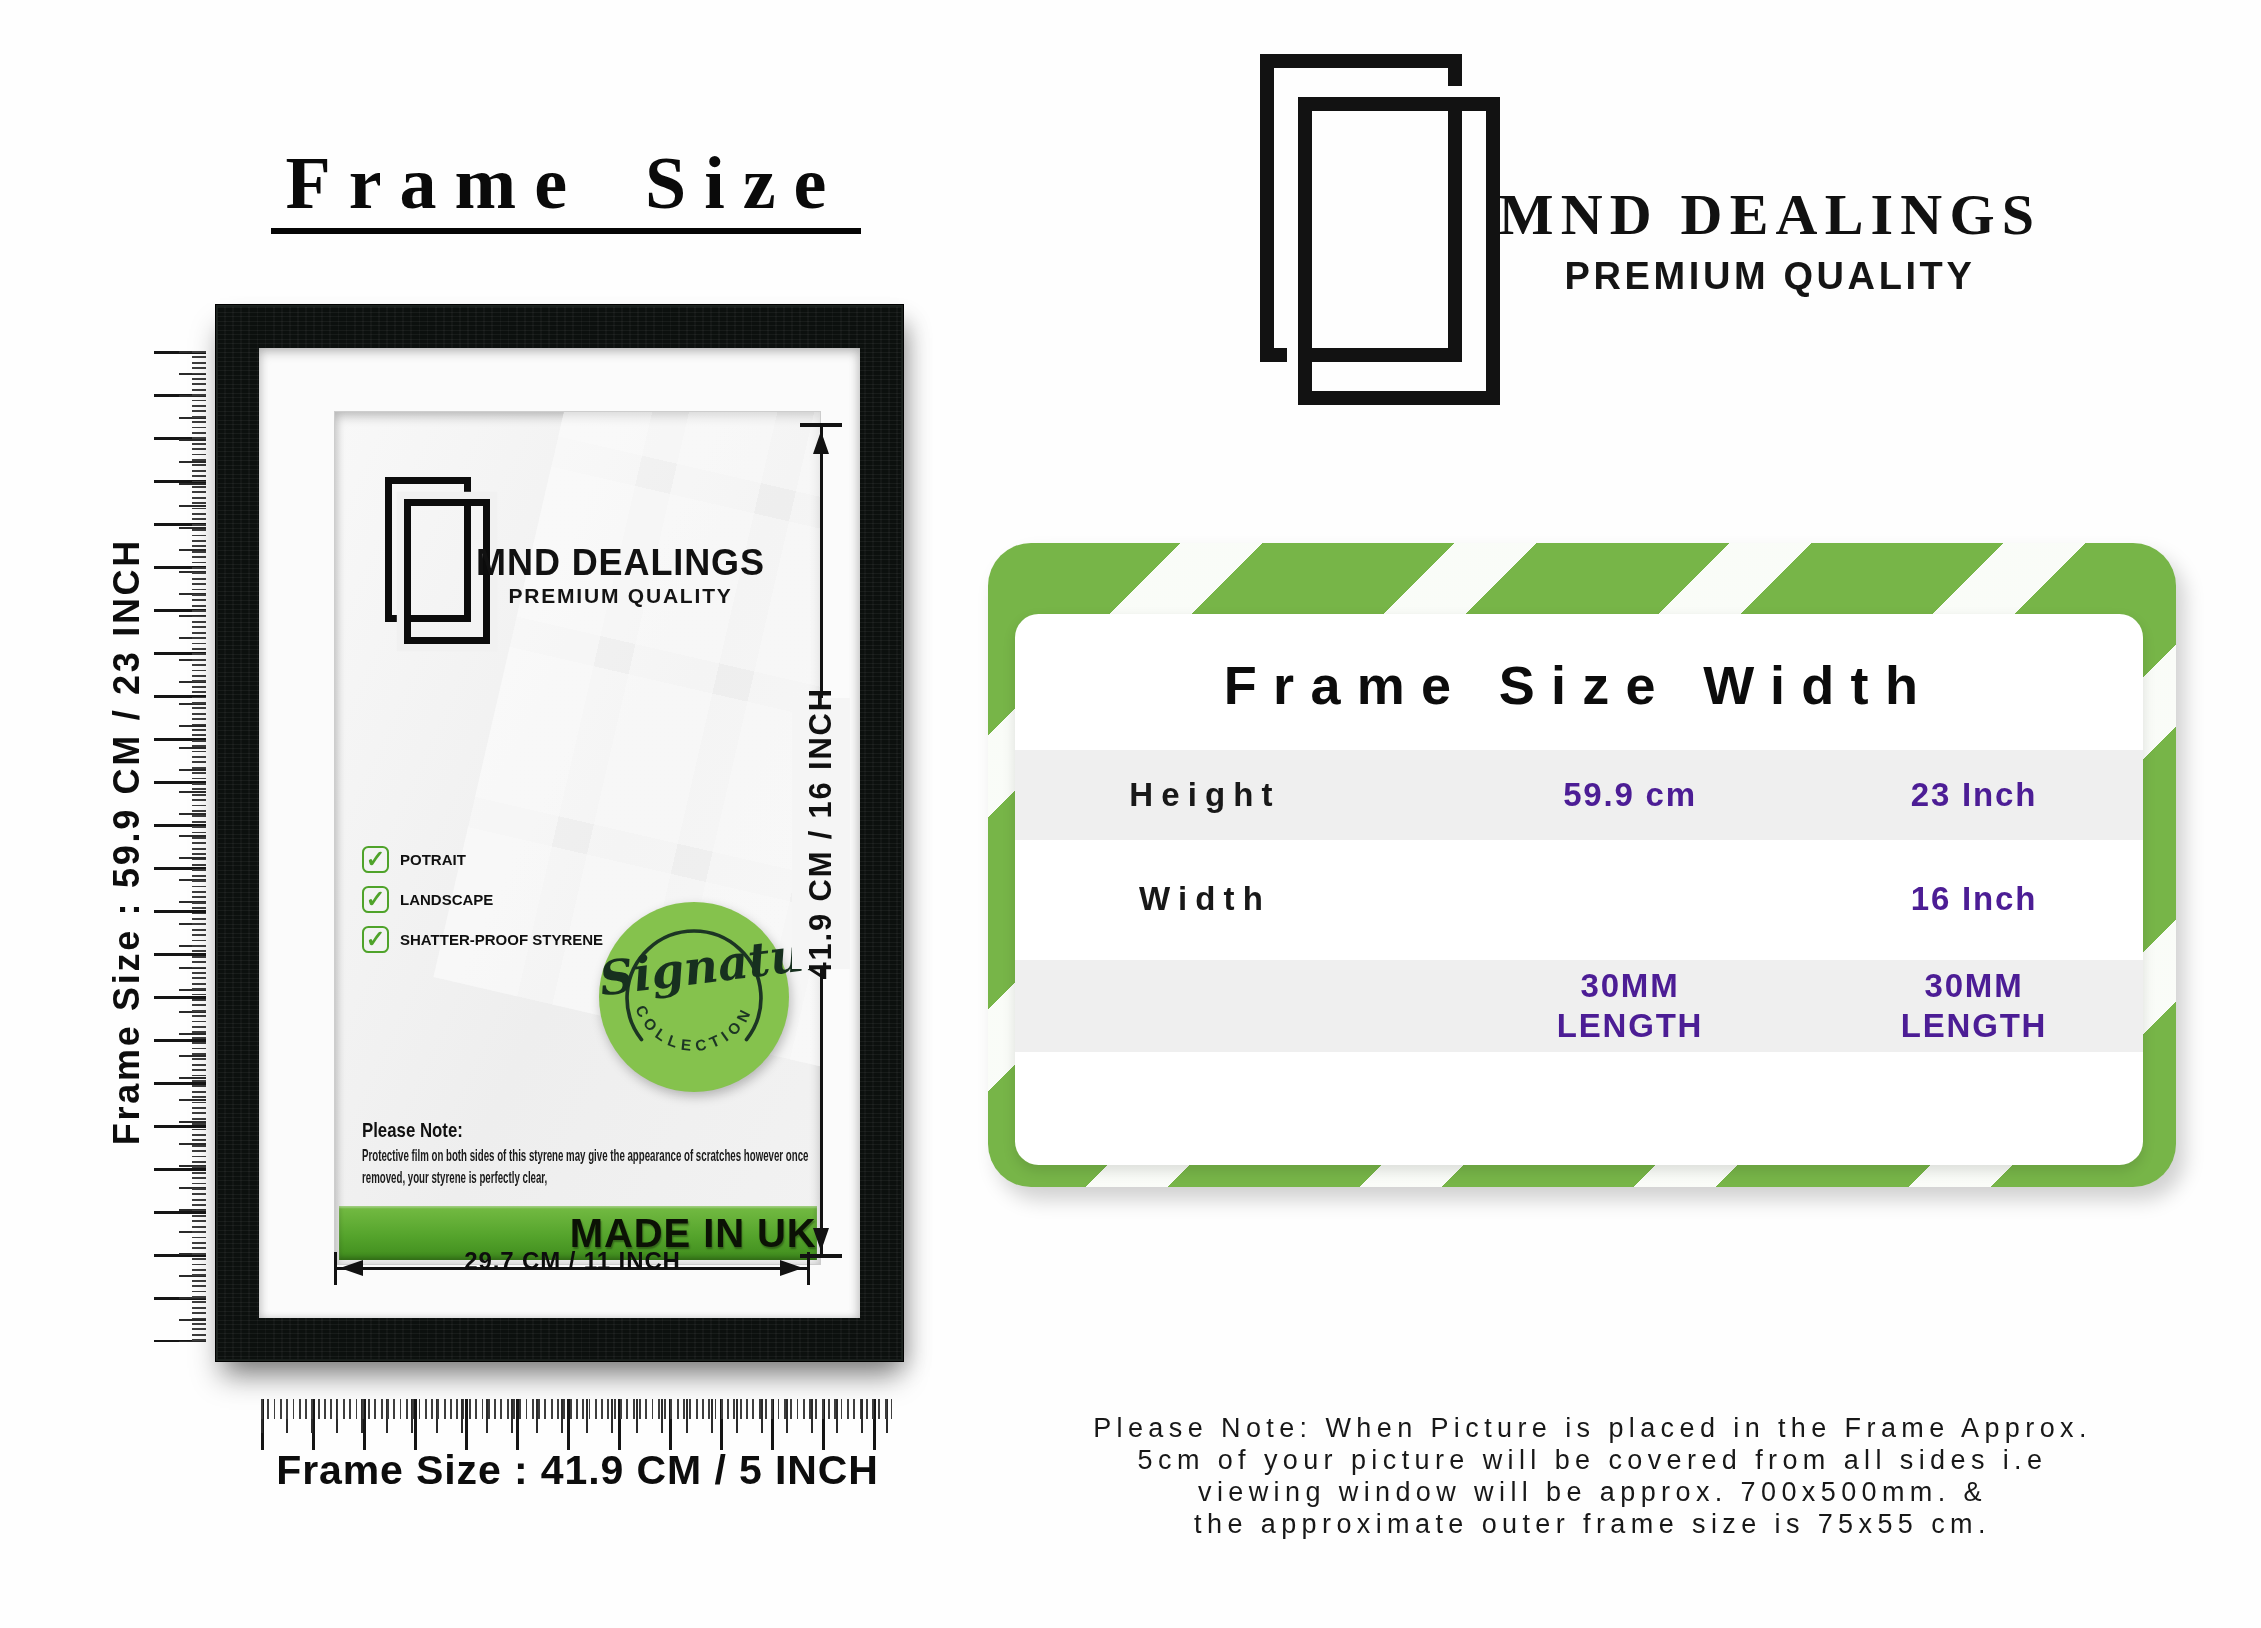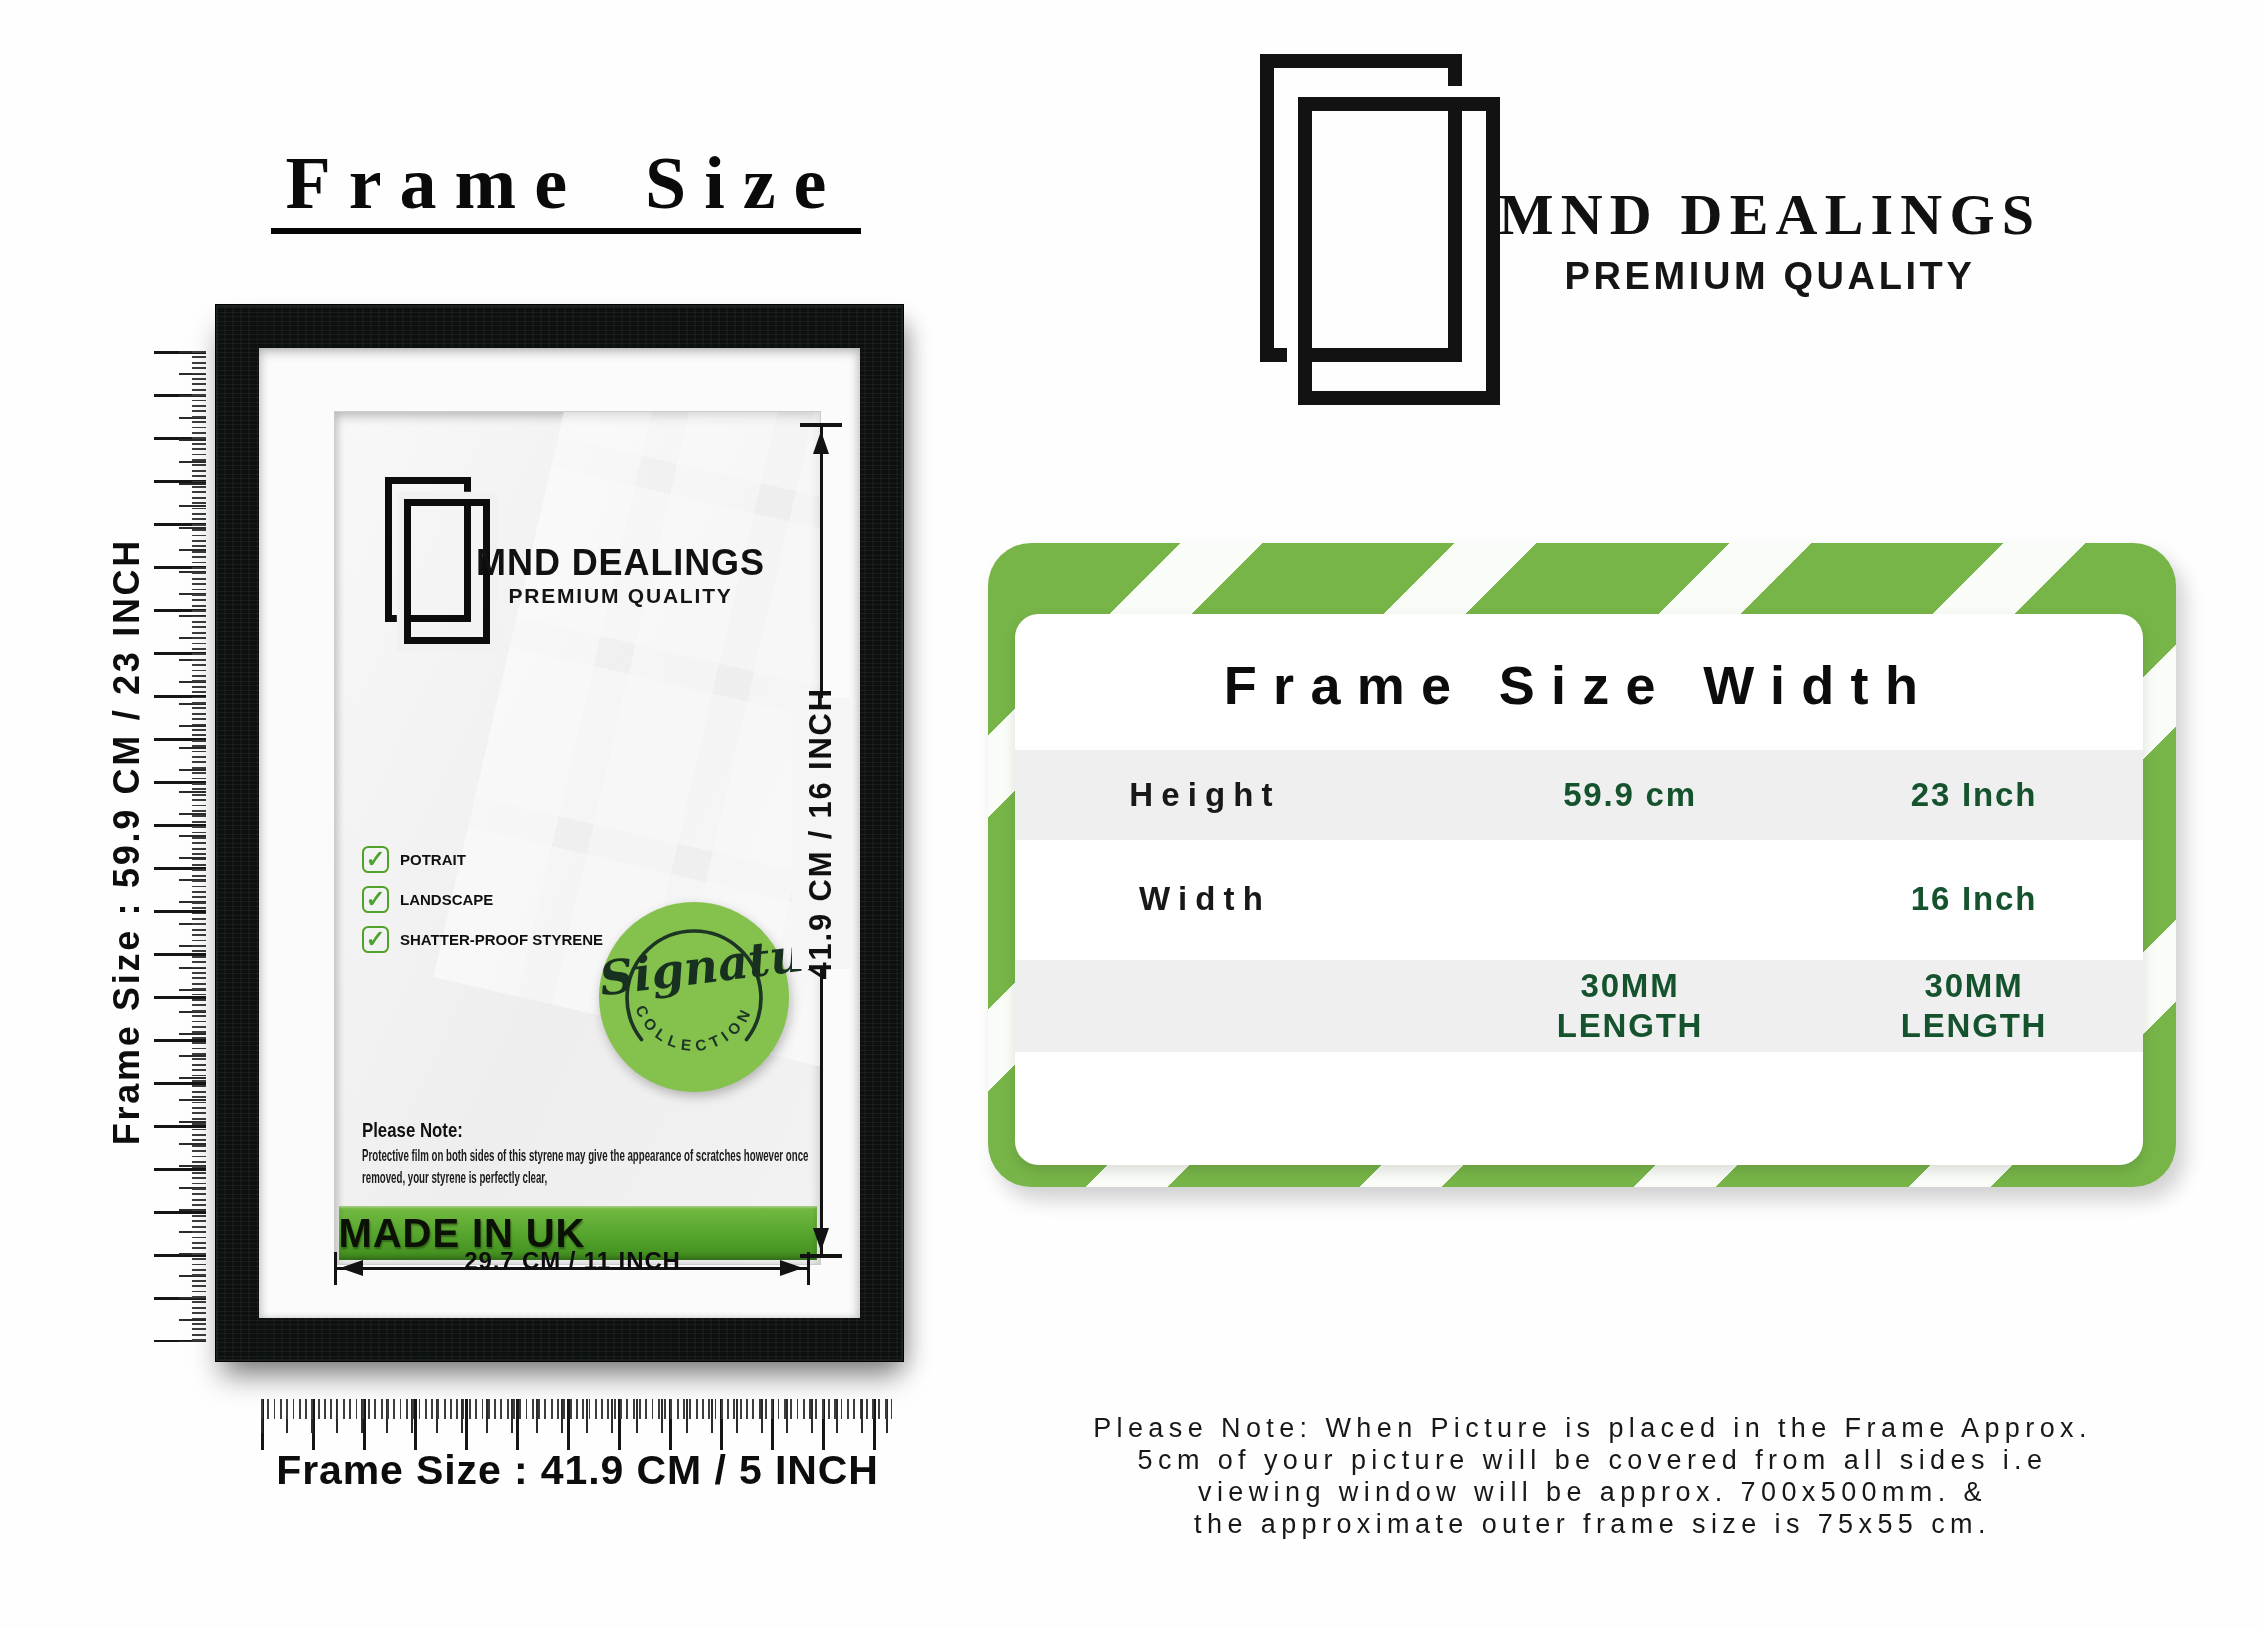--- a/index.html
+++ b/index.html
@@ -79,21 +79,21 @@
   .badge svg { position:absolute; left:0; top:0; width:100%; height:100%; }
   .badge-script { position:absolute; left:0; top:38px; width:100%; text-align:center;
     font-family:"DejaVu Serif", serif; font-style:italic; font-weight:bold; font-size:47px;
     color:#17301f; transform:rotate(-7deg); }
 
   
   .note-h { left:27px; top:706px; font-weight:bold; font-size:21px; color:#101010;
     transform:scaleX(.8); transform-origin:left top; white-space:nowrap; }
   .note-p { left:27px; top:733px; width:796px; font-weight:bold; font-size:17px; line-height:22px;
     color:#1a1a1a; transform:scaleX(.57); transform-origin:left top; }
-  .made-in { left:3.6px; top:794px; width:478px; height:54px; display:flex; align-items:center; justify-content:flex-start;
+  .made-in { left:3.6px; top:794px; width:478px; height:54px; display:flex; align-items:center; justify-content:flex-end;
     background:linear-gradient(180deg, var(--banner-green-top,#74bb43) 0%, #55a42c 55%, var(--banner-green-bottom,#3f8c1d) 100%);
     box-shadow: inset 0 1.8px 1.8px rgba(255,255,255,.35), inset 0 -2.7px 5.4px rgba(0,0,0,.25); }
   .made-in span { font-weight:bold; font-size:40px; letter-spacing:0.9px; color:#0b1205;
     text-shadow:0.9px 1.8px 1.8px rgba(0,0,0,.35); }
 
   
   .v-dim-line { left:820px; top:427px; width:2.7px; height:829px; background:#121212; }
   .cap { background:#121212; }
   .arr { width:0; height:0; }
   .arr-up   { border-left:8.1px solid transparent; border-right:8.1px solid transparent; border-bottom:23.5px solid #121212; }
@@ -132,21 +132,21 @@
   .trow { position:absolute; left:0; right:0; }
   .trow.alt { background:#efefef; }
   .row-h { top:136px; height:90px; }
   .row-w { top:225px; height:120px; }
   .row-m { top:346px; height:92px; }
   .cell { position:absolute; top:50%; transform:translateY(-50%); text-align:center; }
   .c1 { left:0; width:380px; }
   .c2 { left:425px; width:380px; }
   .c3 { left:805px; width:308px; }
   .t-label { font-weight:bold; font-size:33px; letter-spacing:8.1px; color:#181818; }
-  .t-val { font-weight:bold; font-size:33px; letter-spacing:0.9px; color:#14532d; }
+  .t-val { font-weight:bold; font-size:33px; letter-spacing:0.9px; color:#4c1d95; }
   .t-wrap { display:inline-block; max-width:271px; line-height:1.2; }
   .v-wrap { display:inline-block; max-width:217px; line-height:1.2; letter-spacing:1.8px; }
 
   
   .footnote { left:991px; top:1412px; width:1203px; text-align:center;
     font-size:27px; letter-spacing:5.4px; line-height:32px; color:#181818; }
   .footnote div { white-space:nowrap; }
 </style>
 </head>
 <body>

